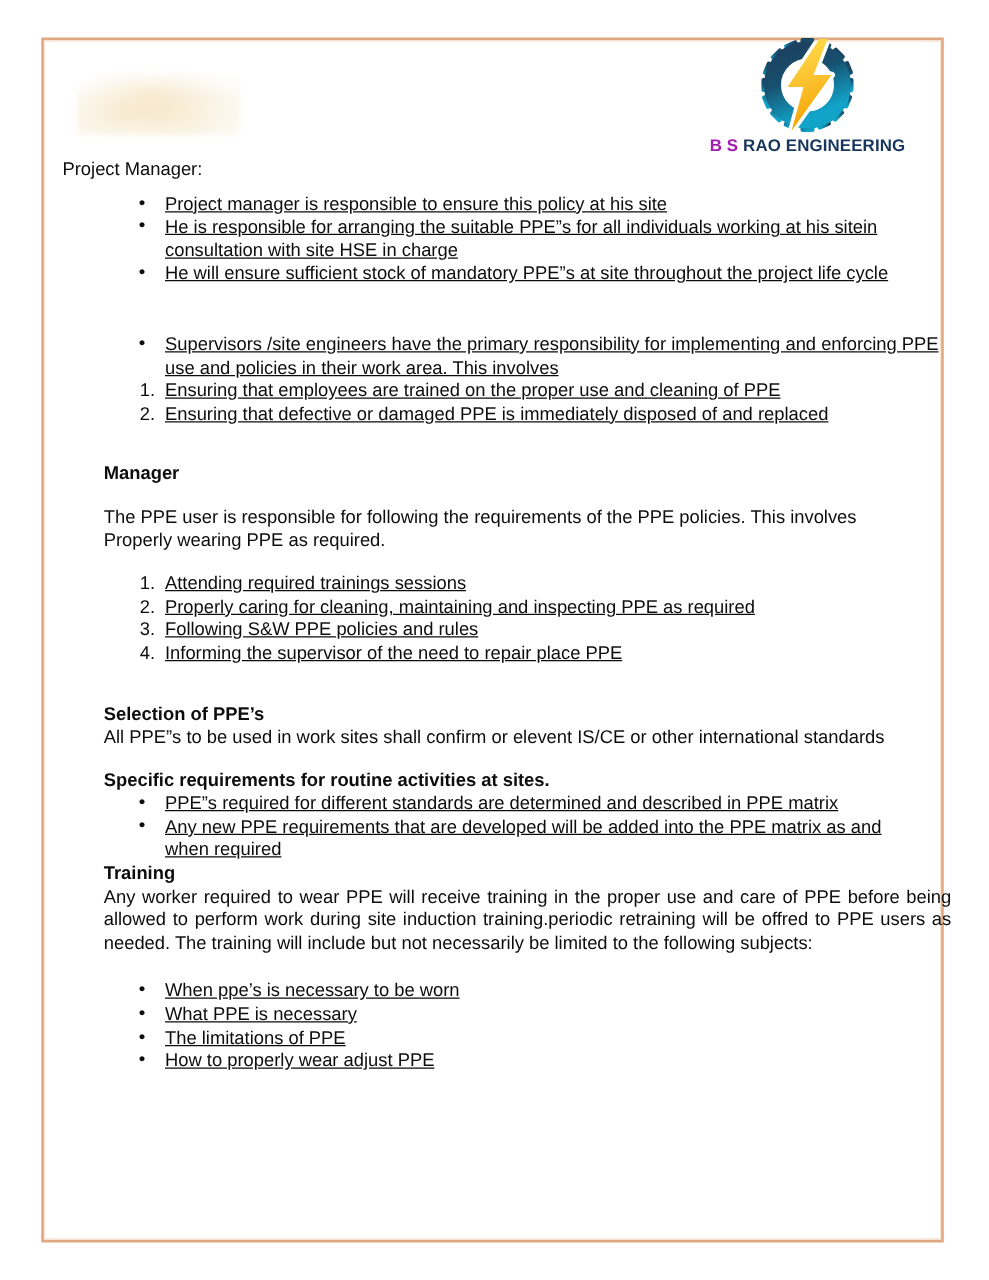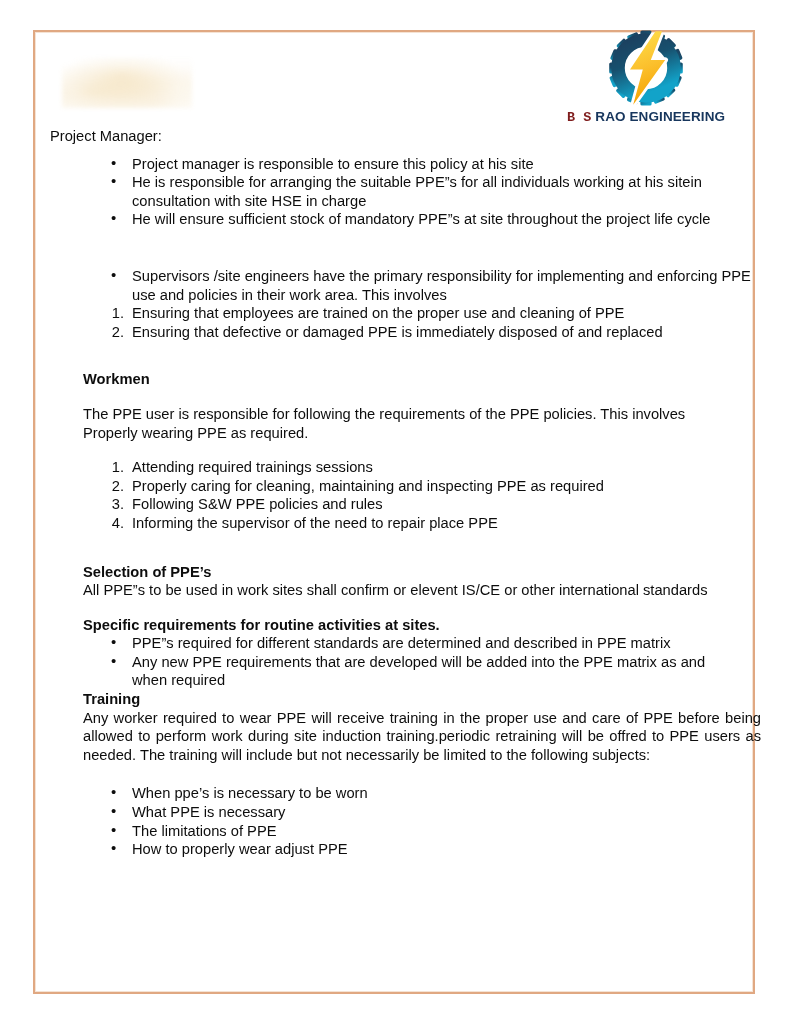--- a/index.html
+++ b/index.html
@@ -75,21 +75,21 @@
     height: 80px;
   }
   .company-line {
     font-size: 13.5px;
     font-weight: bold;
     color: #17365d;
     letter-spacing: 0.1px;
     line-height: 17px;
     white-space: nowrap;
   }
-  .company-line .accent { color: #7f1d1d; font-family: Liberation Mono, monospace; }
+  .company-line .accent { color: #a21caf; }
 
   
   #doc {
     position: absolute;
     left: 50px;
     top: 0;
     width: 710px;
     color: #0d0d0d;
   }
 
@@ -113,20 +113,21 @@
     margin: 0;
     padding: 0;
     list-style: none;
   }
   ul.bullets > li, ol.numbers > li {
     position: relative;
     font-size: 14.7px;
     line-height: 18.6px;
     padding-left: 82px;
     margin: 0;
+    text-decoration: underline;
   }
   ul.bullets > li::before {
     content: "\2022";
     position: absolute;
     left: 61px;
     top: -1px;
     font-size: 15px;
   }
   ol.numbers {
     counter-reset: li;
@@ -228,21 +229,21 @@
       <li>Supervisors /site engineers have the primary responsibility for implementing and enforcing PPE use and policies in their work area. This involves</li>
     </ul>
     <ol class="numbers">
       <li>Ensuring that employees are trained on the proper use and cleaning of PPE</li>
       <li>Ensuring that defective or damaged PPE is immediately disposed of and replaced</li>
     </ol>
 
     <div class="blank-lg"></div>
     <div style="height:7px"></div>
 
-    <div class="heading" style="padding-left:33px">Workmen</div>
+    <div class="heading" style="padding-left:33px">Manager</div>
     <div class="blank-md"></div>
     <div class="para" style="padding-left:33px; width:645px">The PPE user is responsible for following the requirements of the PPE policies. This involves Properly wearing PPE as required.</div>
     <div class="blank-md"></div>
     <ol class="numbers">
       <li>Attending required trainings sessions</li>
       <li>Properly caring for cleaning, maintaining and inspecting PPE as required</li>
       <li>Following S&amp;W PPE policies and rules</li>
       <li>Informing the supervisor of the need to repair place PPE</li>
     </ol>
 

